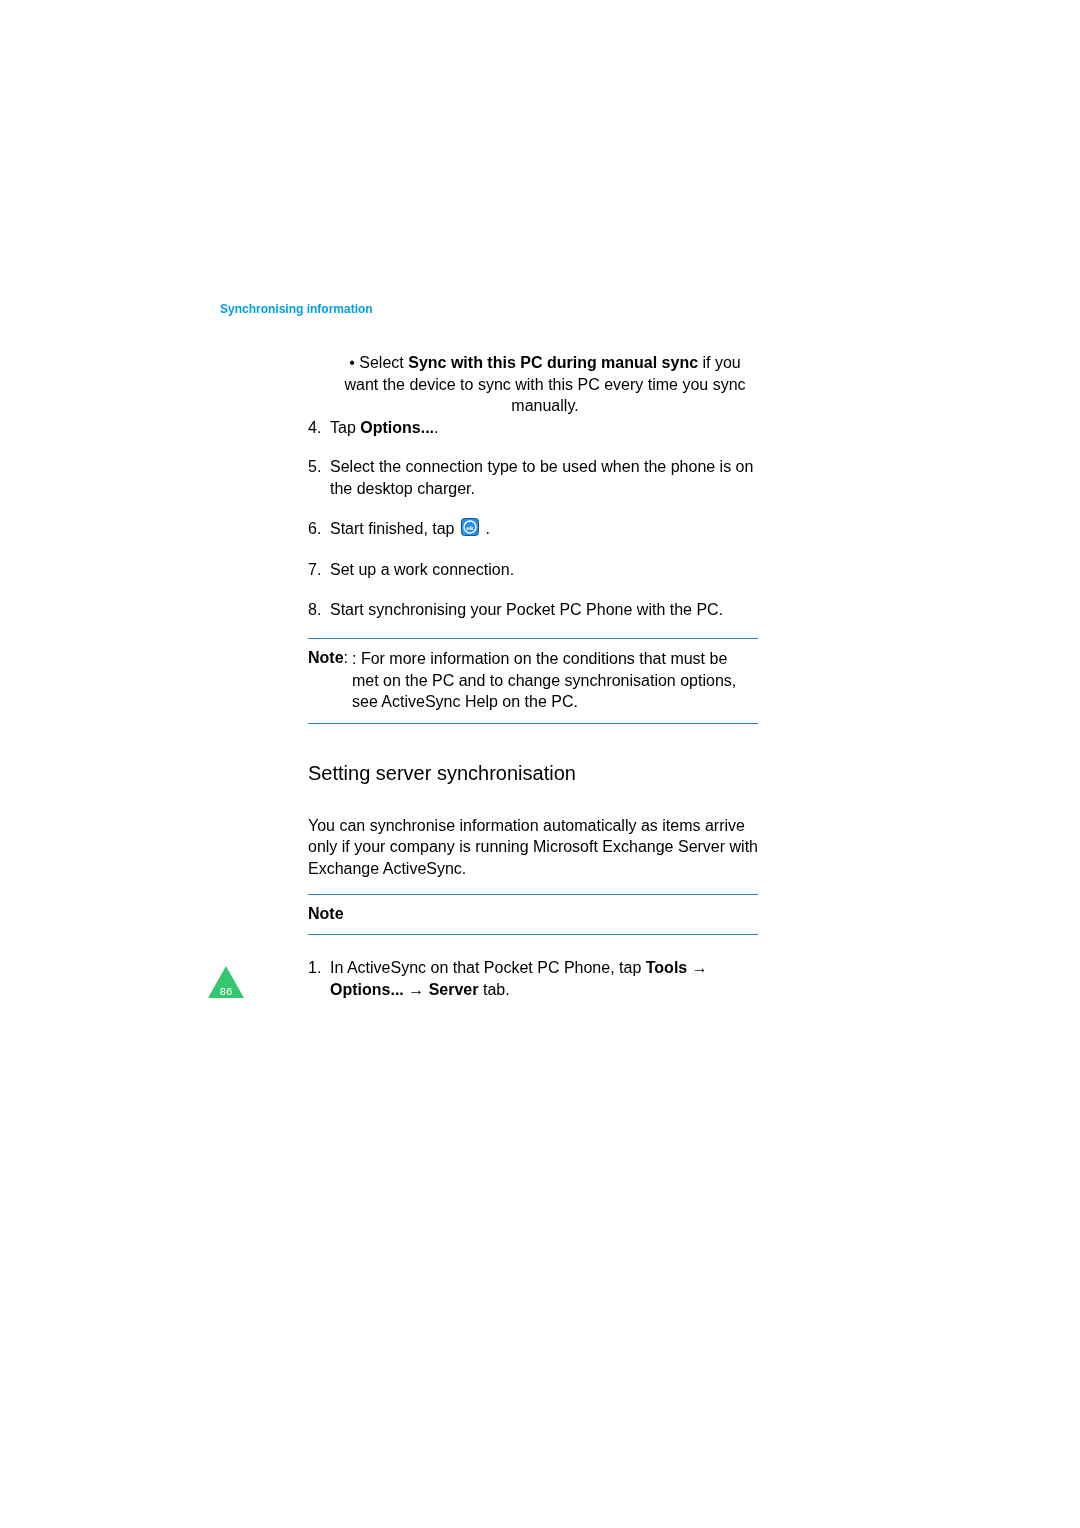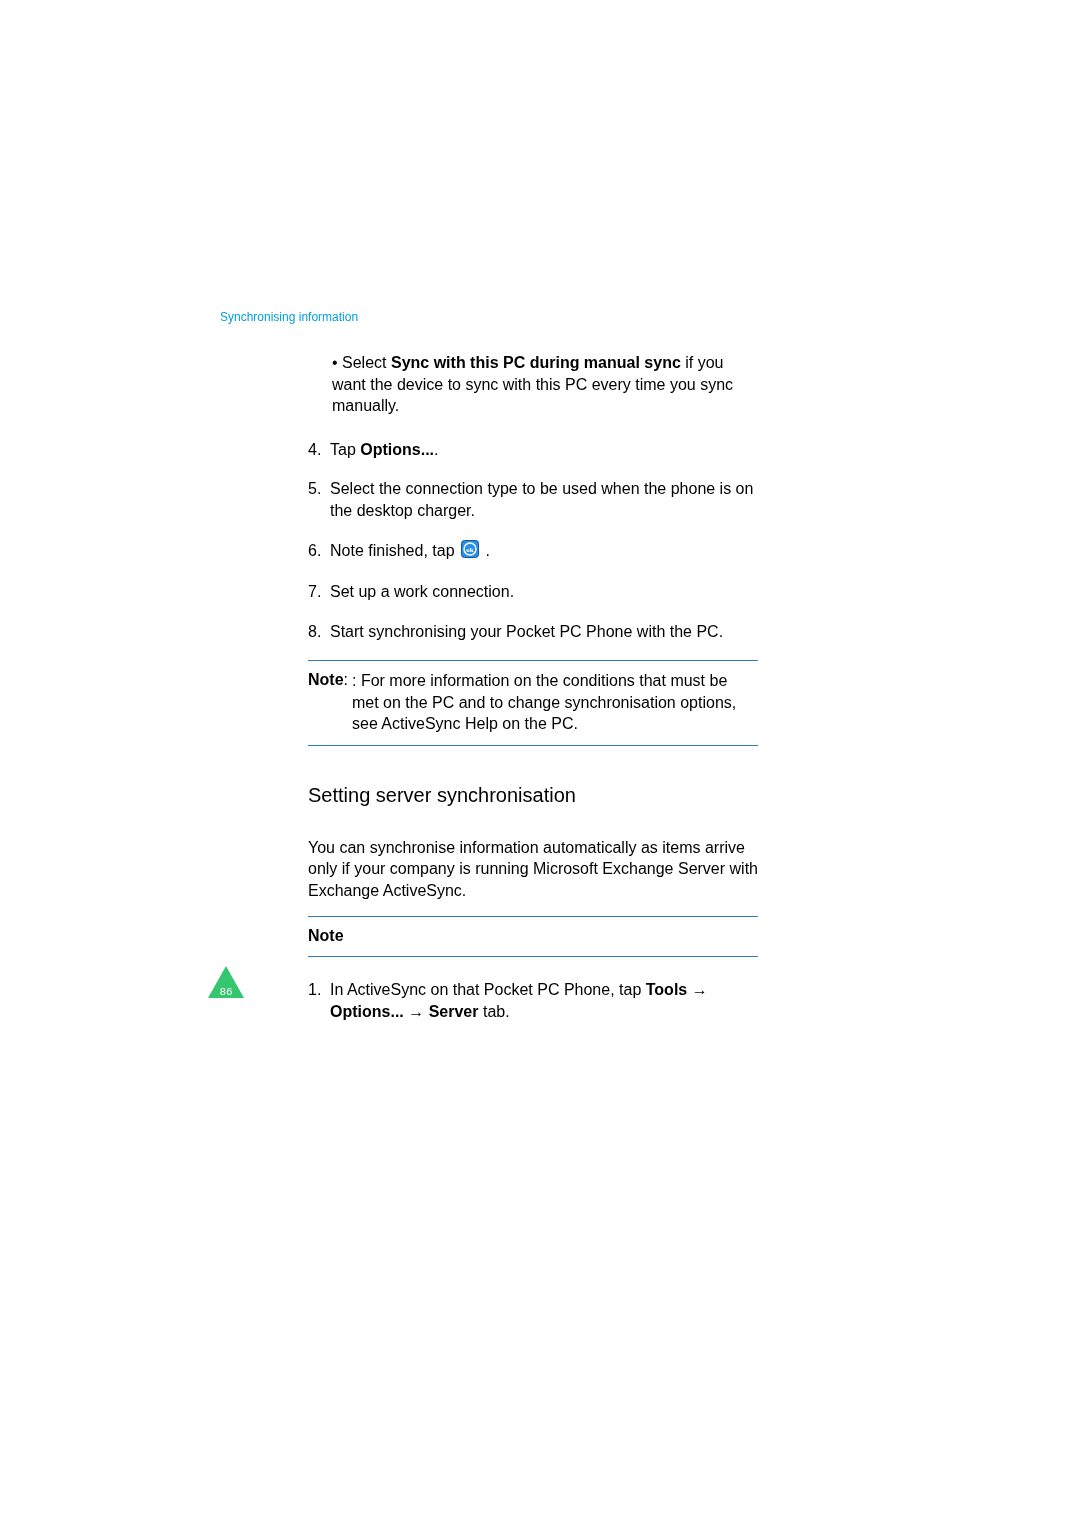--- a/index.html
+++ b/index.html
@@ -11,38 +11,38 @@
     font-family: Verdana, Geneva, sans-serif;
     color: #000000;
   }
   .page {
     position: relative;
     width: 1080px;
     height: 1528px;
   }
   .header {
     position: absolute;
-    top: 310px;
+    top: 302px;
     left: 220px;
     font-size: 12px;
-    font-weight: normal;
+    font-weight: bold;
     color: #009fe3;
   }
   .content {
     position: absolute;
     top: 352px;
     left: 308px;
     width: 450px;
     font-size: 16px;
     line-height: 1.35;
   }
   .bullet-block {
     margin-left: 24px;
-    margin-bottom: 22px;
     position: relative;
+    text-align: center;
   }
   .num-item {
     margin-bottom: 18px;
     margin-left: 0;
     position: relative;
   }
   .num-marker {
     position: absolute;
     left: 0;
     top: 0;
@@ -123,21 +123,21 @@
     <div class="num-item">
       <span class="num-marker">5.</span>
       <div class="num-body">
         <span>Select the connection type to be used when the phone is on the desktop charger.</span>
       </div>
     </div>
 
     <div class="num-item">
       <span class="num-marker">6.</span>
       <div class="num-body">
-        <span>Note finished, tap </span>
+        <span>Start finished, tap </span>
         <span class="ok-icon" title="ok">
           <svg width="18" height="18" viewBox="0 0 18 18">
             <rect x="0.5" y="0.5" width="17" height="17" rx="3" ry="3" fill="#2a8fe6" stroke="#0b5aa0"></rect>
             <circle cx="9" cy="9" r="6" fill="none" stroke="#ffffff" stroke-width="1.4"></circle>
             <text x="9" y="12" text-anchor="middle" font-size="7" font-family="Verdana" fill="#ffffff" font-weight="bold">ok</text>
           </svg>
         </span>
         <span>.</span>
       </div>
     </div>

